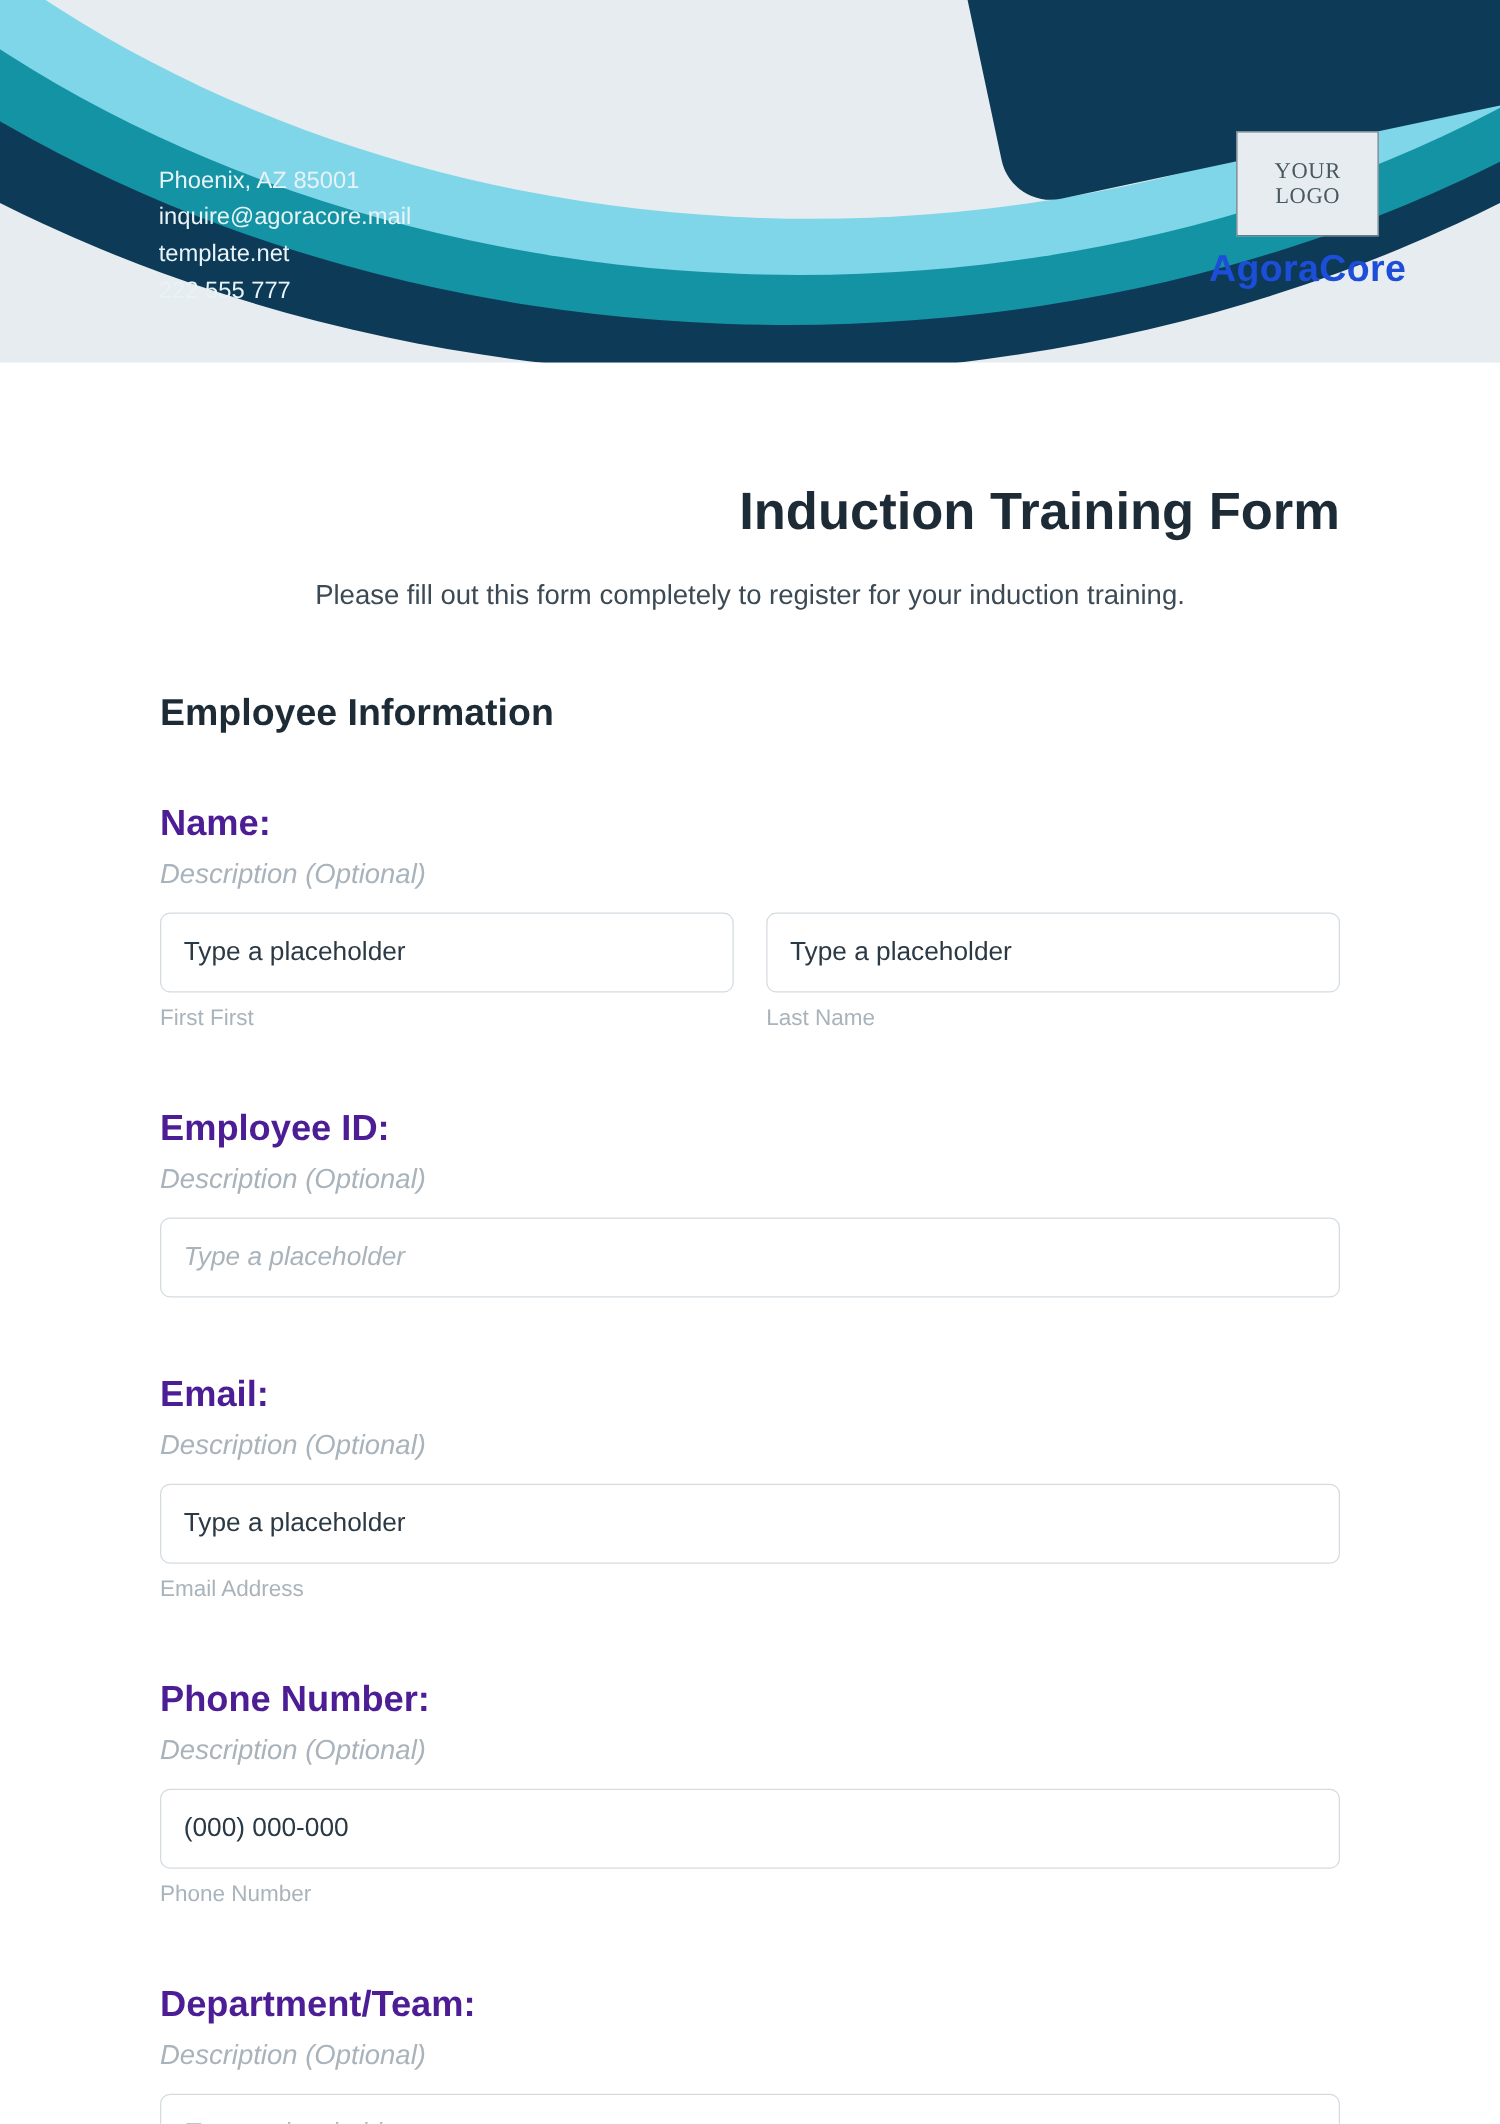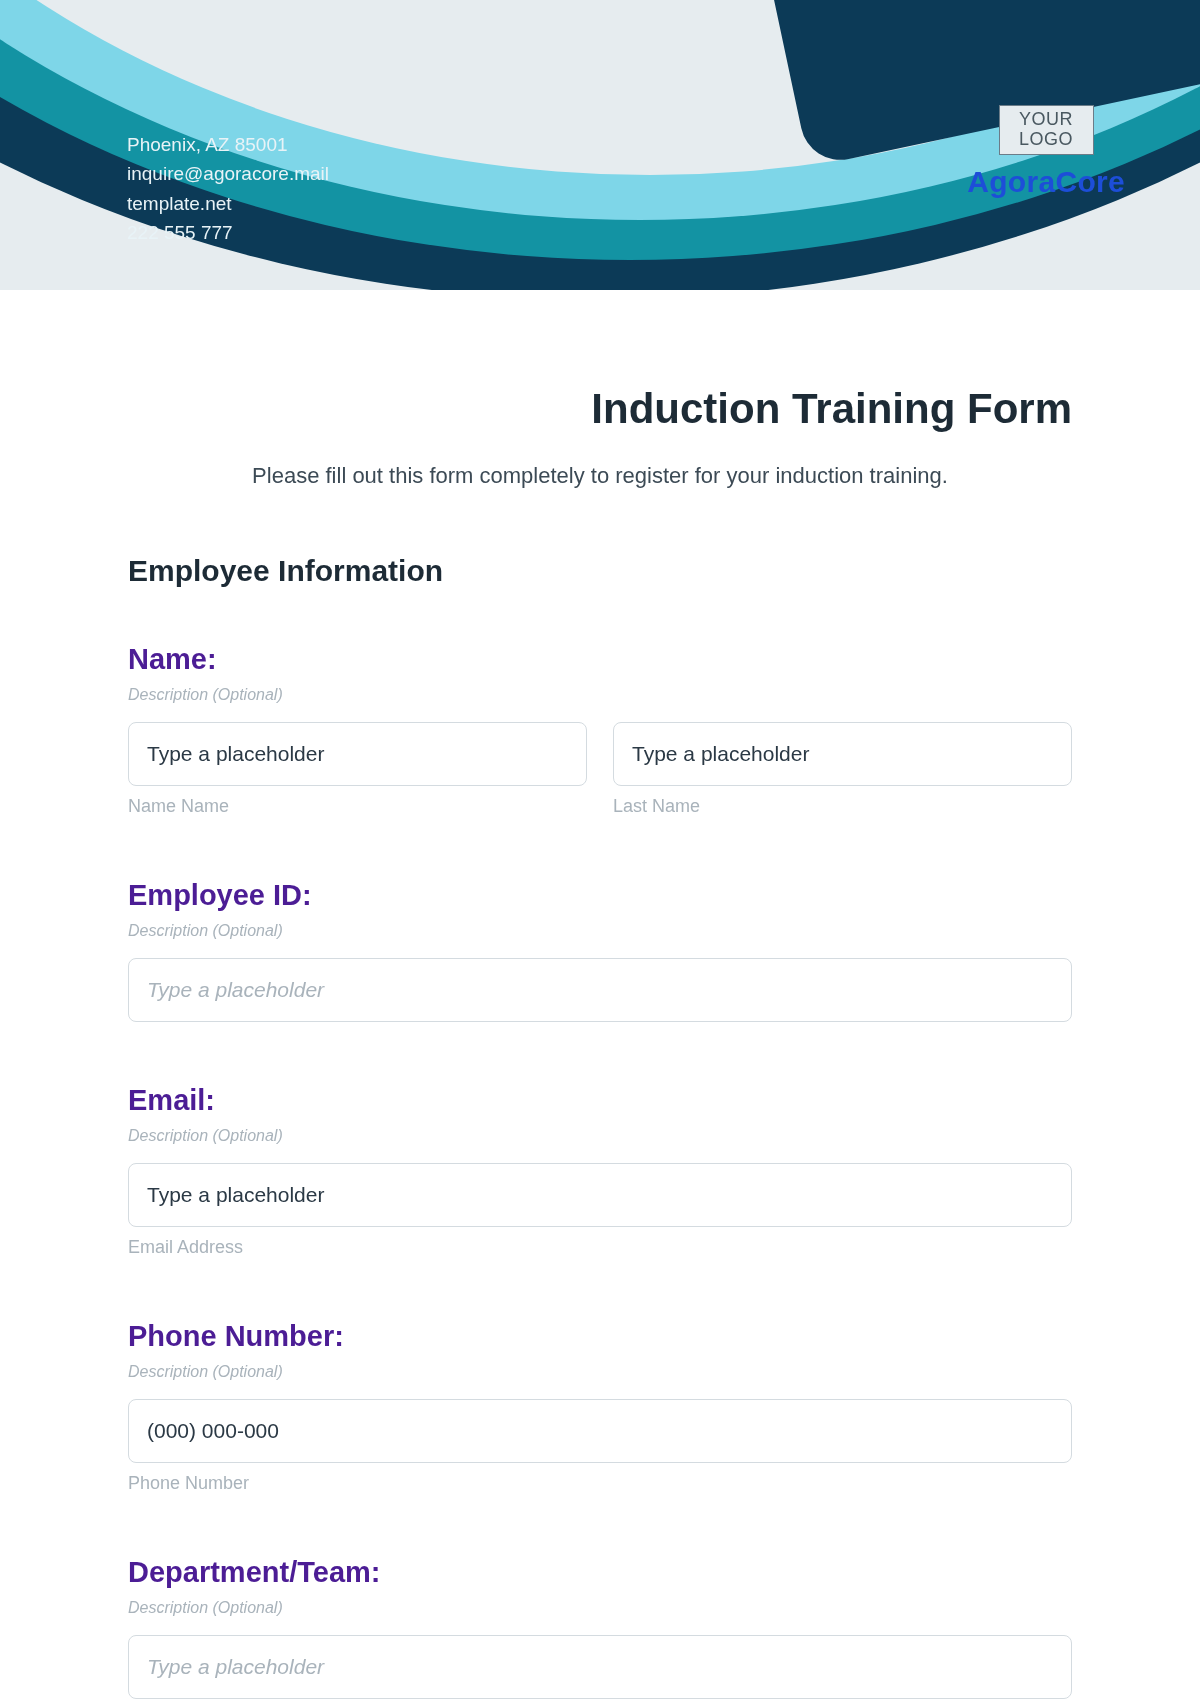--- a/index.html
+++ b/index.html
@@ -38,22 +38,22 @@
 
   .contact-block {
     position: absolute; left: 95px; top: 130px; color: #e8f3f7; font-size: 19px; line-height: 1.55;
   }
   .contact-block div { white-space: nowrap; margin-left: 32px; }
 
   .logo-block {
     position: absolute; right: 75px; top: 105px; text-align: center;
   }
   .logo-box {
-    width: 95px; margin: 0 auto 10px auto; border: 1.5px solid #6b7c88; padding: 4px 6px;
-    font-family: Liberation Sans, sans-serif; font-size: 18px; line-height: 1.1;
+    width: 114px; margin: 0 auto 10px auto; border: 1.5px solid #6b7c88; padding: 21px 6px;
+    font-family: Liberation Serif, serif; font-size: 18px; line-height: 1.1;
     color: #495860; letter-spacing: 0.5px; background: #e6ecef;
   }
   .brand {
     font-size: 30px; font-weight: 700; color: #1d4ed8; letter-spacing: 0.3px;
   }
 
   
   .body {
     position: relative;
     padding: 95px 128px 0 128px;
@@ -62,21 +62,21 @@
     text-align: right; font-size: 42px; font-weight: 700; color: #1d2b36; margin-bottom: 30px;
   }
   .subtitle {
     text-align: center; font-size: 22px; color: #3c4a55; margin-bottom: 65px;
   }
   .section-heading {
     font-size: 30px; font-weight: 700; color: #1d2b36; margin-bottom: 55px;
   }
   .field-group { margin-bottom: 62px; }
   .field-label { font-size: 29px; font-weight: 700; color: #4c1d95; margin-bottom: 10px; }
-  .field-desc  { font-size: 16px; font-style: italic; color: #a9b3bb; margin-bottom: 18px; }
+  .field-desc  { font-size: 22px; font-style: italic; color: #a9b3bb; margin-bottom: 18px; }
 
   .row { display: flex; gap: 26px; }
   .col { flex: 1 1 0; }
 
   .text-input {
     width: 100%;
     height: 64px;
     border: 1.5px solid #d4dbe0;
     border-radius: 8px;
     padding: 0 18px;
@@ -124,21 +124,21 @@
   <div class="subtitle">Please fill out this form completely to register for your induction training.</div>
 
   <div class="section-heading">Employee Information</div>
 
   <div class="field-group">
     <div class="field-label">Name:</div>
     <div class="field-desc">Description (Optional)</div>
     <div class="row">
       <div class="col">
         <input class="text-input" type="text" placeholder="Type a placeholder" style="">
-        <div class="sub-label">Name Name</div>
+        <div class="sub-label">First First</div>
       </div>
       <div class="col">
         <input class="text-input" type="text" placeholder="Type a placeholder" style="">
         <div class="sub-label">Last Name</div>
       </div>
     </div>
   </div>
 
   <div class="field-group">
     <div class="field-label">Employee ID:</div>

